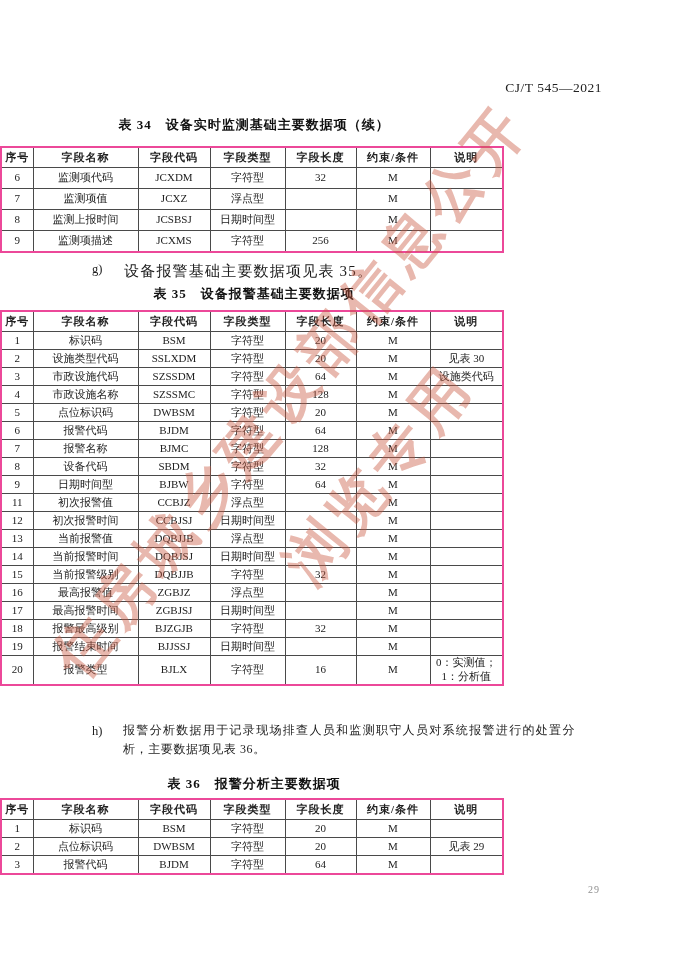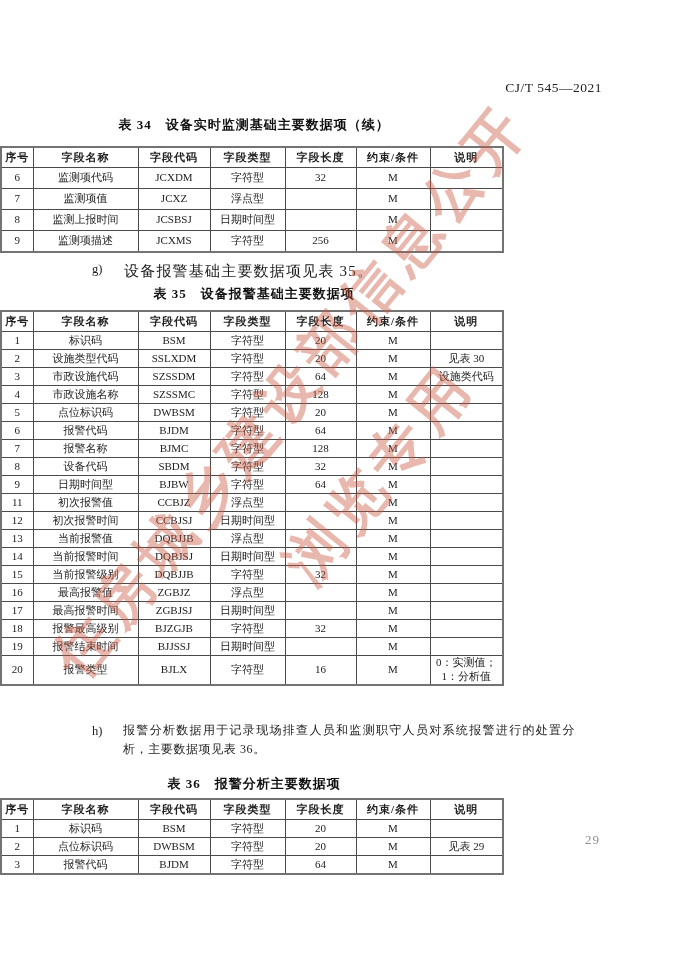--- a/index.html
+++ b/index.html
@@ -26,21 +26,21 @@
     table-layout:fixed;font-size:11px;color:#222;
   }
   #table-34{top:146px;}
   #table-35{top:310px;}
   #table-36{top:798px;}
   table.dtable th,table.dtable td{
     border:1px solid #4a4a4a;text-align:center;vertical-align:middle;
     padding:0 2px;white-space:pre-line;line-height:1.25;
     overflow:hidden;
   }
-  table.dtable{border:2px solid #737373;}
+  table.dtable{border:2px solid #ec4899;}
   table.dtable th{font-weight:bold;height:19px;letter-spacing:1px;}
   #table-34 td{height:20px;}
   #table-35 td{height:17px;}
   #table-36 td{height:17px;}
   col.c-no{width:32px;} col.c-name{width:105px;} col.c-code{width:72px;}
   col.c-type{width:75px;} col.c-len{width:71px;} col.c-cond{width:74px;}
   col.c-note{width:73px;}
   .list-item{
     position:absolute;left:78px;width:502px;
     font-size:12px;line-height:1.6;color:#1c1c1c;
@@ -50,22 +50,22 @@
   .list-item .li-label{
     position:absolute;left:14px;top:0;
     font-size:12.5px;
   }
   .list-item .li-text{
     display:block;margin-left:45px;width:452px;
     text-align:justify;letter-spacing:.6px;
   }
   #item-g .li-text{letter-spacing:1.2px;font-size:15px;margin-left:46px;}
   .page-number{
-    position:absolute;top:832px;right:80px;
-    font-size:13px;color:#8f8f8f;letter-spacing:1px;
+    position:absolute;top:884px;right:80px;
+    font-size:10px;color:#8f8f8f;letter-spacing:1px;
   }
   .watermark{
     position:absolute;pointer-events:none;z-index:5;
     font-family:"Liberation Serif","DejaVu Serif",serif;
     font-size:58px;letter-spacing:7px;white-space:nowrap;
     opacity:.42;font-weight:bold;
     transform-origin:0 50%;transform:rotate(-51deg);
   }
   #wm-1{left:66px;top:630px;}
   #wm-2{left:298px;top:536px;}

